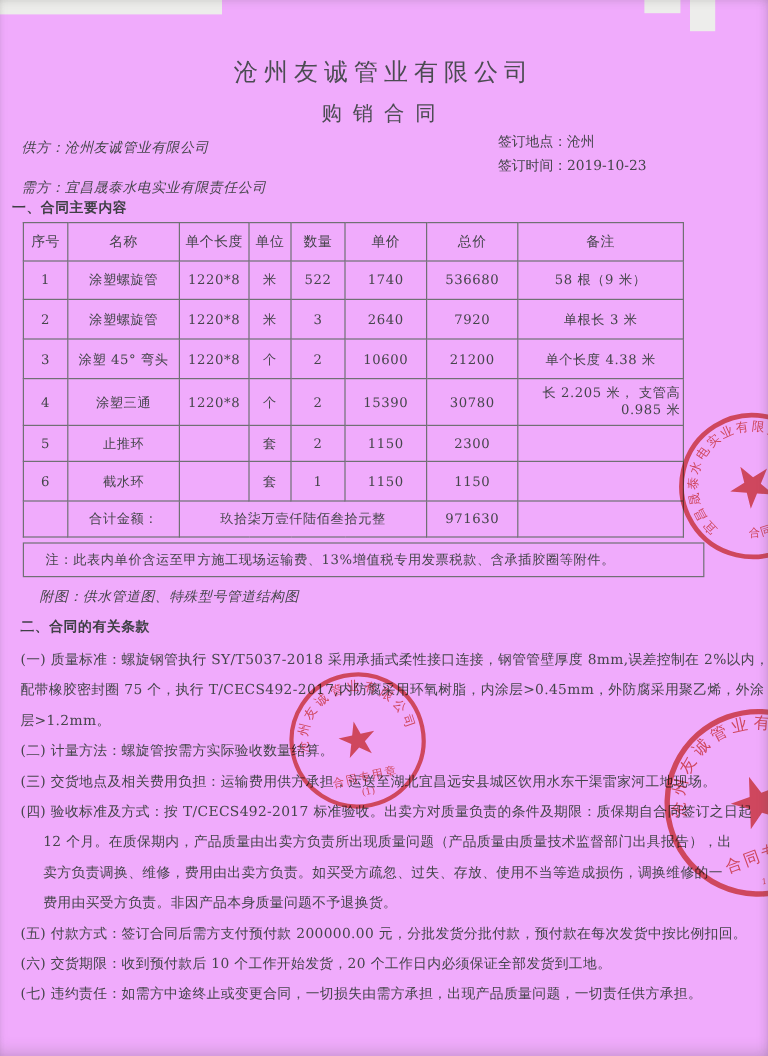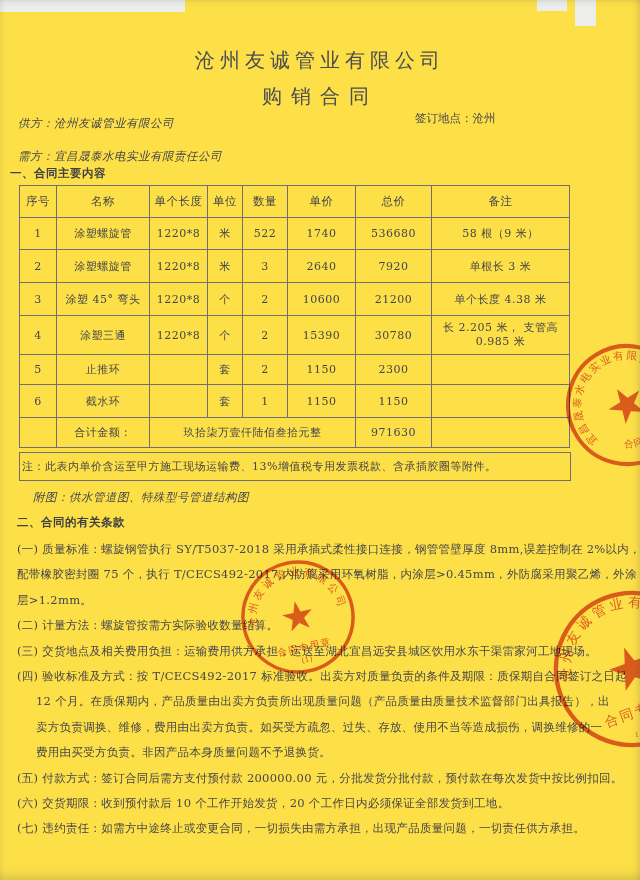--- a/index.html
+++ b/index.html
@@ -1,55 +1,55 @@
 <!DOCTYPE html>
 <html><head>
 <meta charset="utf-8">
 <style>
   html,body{margin:0;padding:0;background:#e9e9e7;}
   .page{
     position:relative;width:640px;height:880px;margin:0 auto;
-    background:#fde047;overflow:hidden;
+    background:#f0abfc;overflow:hidden;
     font-family:"DejaVu Serif","Liberation Serif",serif;
     color:#45454b;
   }
   .page::after{
     content:"";position:absolute;inset:0;pointer-events:none;z-index:9;
     box-shadow:inset 0 5px 7px -4px rgba(90,90,88,.18),
                inset -7px 0 9px -6px rgba(90,90,88,.20),
                inset 0 -10px 12px -7px rgba(90,90,88,.25),
                inset 4px 0 6px -5px rgba(90,90,88,.12);
   }
   .smudge{position:absolute;background:#ededeb;z-index:1;}
   .title{
     position:absolute;left:0;top:47px;width:100%;text-align:center;
     font-size:20px;letter-spacing:5px;color:#4b4b52;
   }
   .subtitle{
     position:absolute;left:0;top:83px;width:100%;text-align:center;
-    font-size:20px;letter-spacing:9px;color:#4b4b52;
+    font-size:17px;letter-spacing:9px;color:#4b4b52;
   }
   .line{position:absolute;font-size:11.5px;letter-spacing:.5px;white-space:nowrap;font-style:italic;}
   .meta{position:absolute;left:415px;top:109px;font-size:11.5px;line-height:19.5px;white-space:nowrap;}
   .sec-head{position:absolute;font-size:11.5px;font-weight:bold;letter-spacing:.5px;white-space:nowrap;color:#3f3f45;text-align:right;}
   table.items{
     position:absolute;left:19px;top:185px;width:550px;
     border-collapse:collapse;table-layout:fixed;padding-left:28px;
   }
   table.items th,table.items td{
     border:1px solid #707074;text-align:center;vertical-align:middle;
     font-size:11px;font-weight:normal;color:#45454b;padding:0 2px;
     letter-spacing:.5px;overflow:hidden;
   }
   table.items th{font-size:11.5px;}
   tr.h32{height:32px}tr.h33{height:33px}tr.h39{height:39px}tr.h30{height:30px}
   .note-box{
     position:absolute;left:19px;top:452px;width:548px;height:27px;
     border:1px solid #707074;font-size:11px;letter-spacing:.5px;
-    display:flex;align-items:center;padding-left:2px;white-space:nowrap;
+    display:flex;align-items:center;padding-left:18px;white-space:nowrap;
   }
   .terms{position:absolute;left:17px;top:537px;width:610px;font-size:11.5px;}
   .terms .tline{height:25.4px;line-height:25.4px;white-space:nowrap;letter-spacing:.3px;}
   .terms .ind{padding-left:19px;}
   .stamp{position:absolute;mix-blend-mode:multiply;opacity:.82;z-index:5;}
   .stamp text,.stamp textPath{fill:#d5483b;}
   .stamp circle{stroke:#d5483b;fill:none;}
   .stamp polygon{fill:#d5483b;}
 </style>
 </head>
@@ -66,20 +66,21 @@
 
   <div class="line" style="left:18px;top:116px;">
     <span>供方：</span><span>沧州友诚管业有限公司</span>
   </div>
   <div class="line" style="left:18px;top:149px;">
     <span>需方：</span><span>宜昌晟泰水电实业有限责任公司</span>
   </div>
 
   <div class="meta">
     <div><span>签订地点：</span><span>沧州</span></div>
+    <div><span>签订时间：</span><span>2019-10-23</span></div>
   </div>
 
   <div class="sec-head" style="left:10px;top:166px;">一、合同主要内容</div>
 
   <table class="items">
     <colgroup>
       <col style="width:37px">
         <col style="width:93px">
         <col style="width:58px">
         <col style="width:35px">
@@ -130,21 +131,21 @@
       <td>单个长度 4.38 米</td>
     </tr>
     <tr class="h39">
       <td>4</td>
       <td>涂塑三通</td>
       <td>1220*8</td>
       <td>个</td>
       <td>2</td>
       <td>15390</td>
       <td>30780</td>
-      <td style="white-space:normal;line-height:14px;">长 2.205 米， 支管高 0.985 米</td>
+      <td style="white-space:normal;line-height:14px;text-align:right;">长 2.205 米， 支管高 0.985 米</td>
     </tr>
     <tr class="h30">
       <td>5</td>
       <td>止推环</td>
       <td></td>
       <td>套</td>
       <td>2</td>
       <td>1150</td>
       <td>2300</td>
       <td></td>

